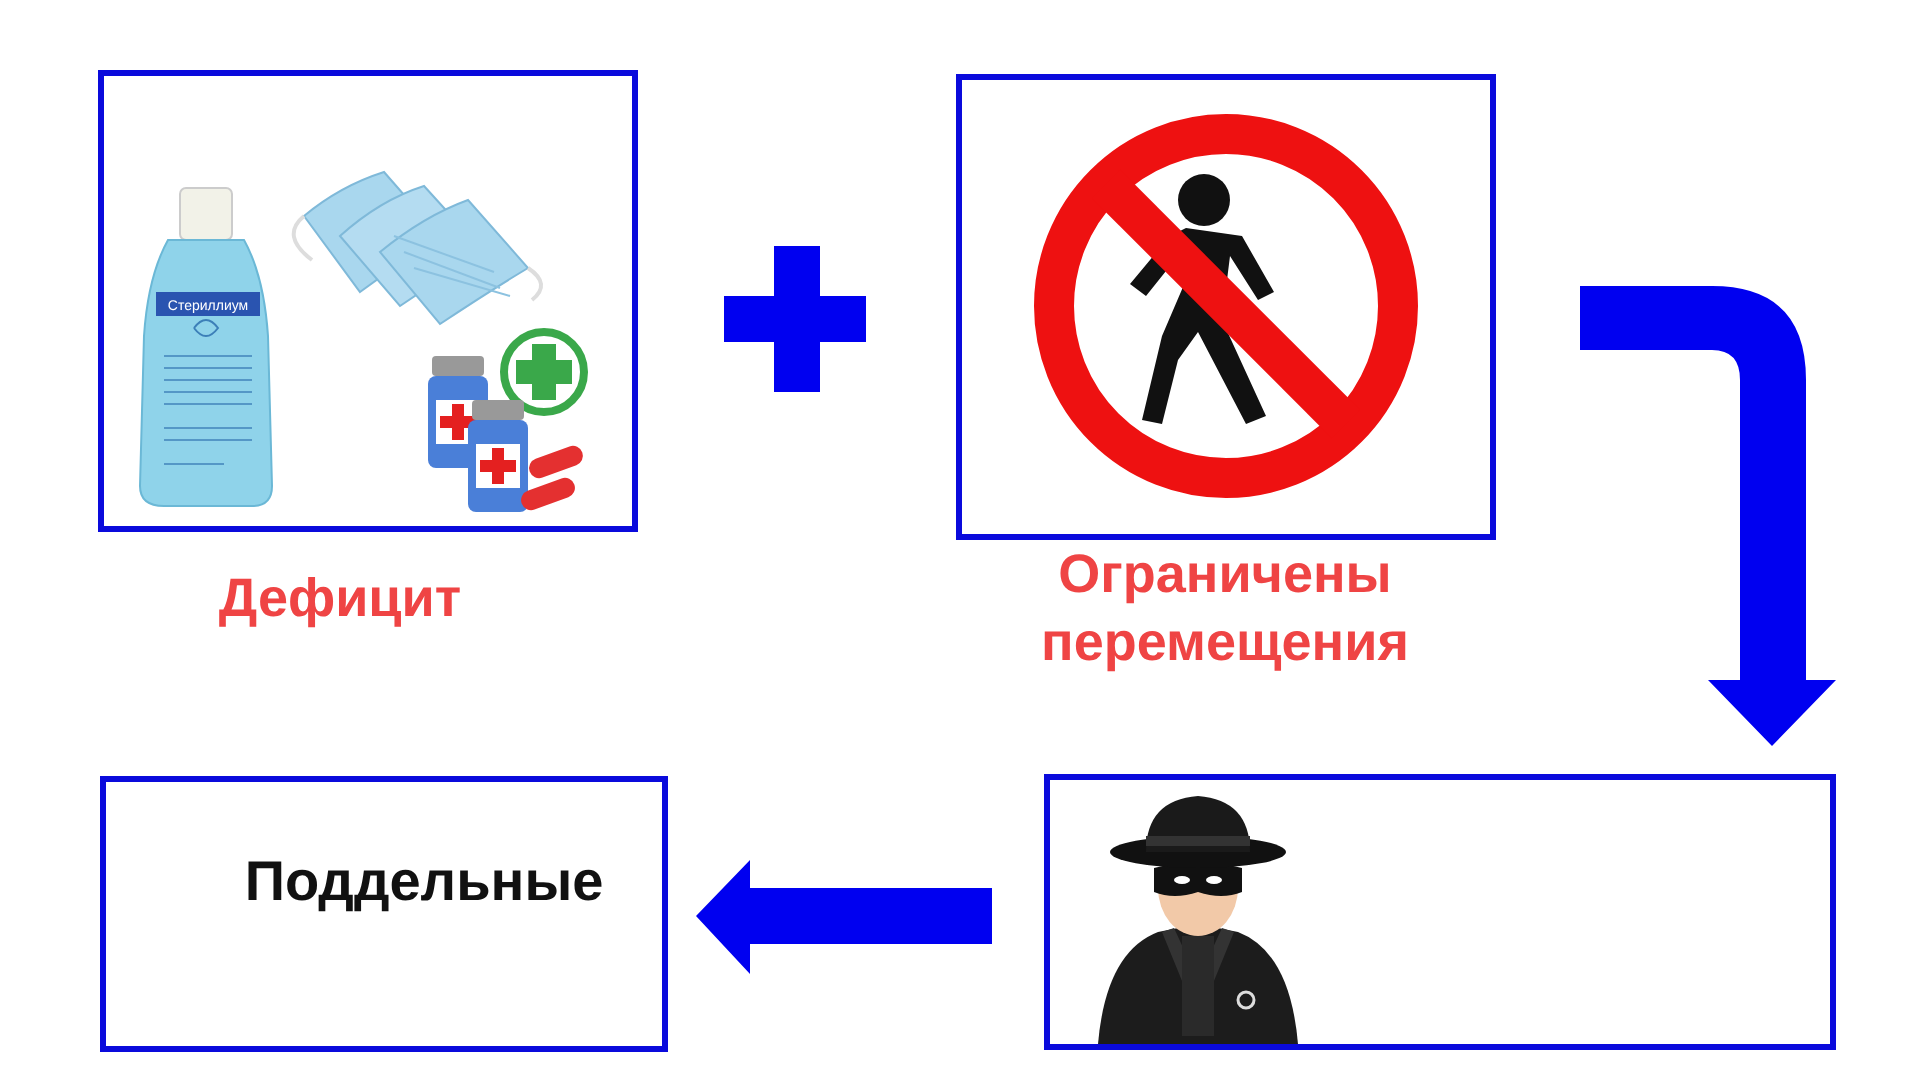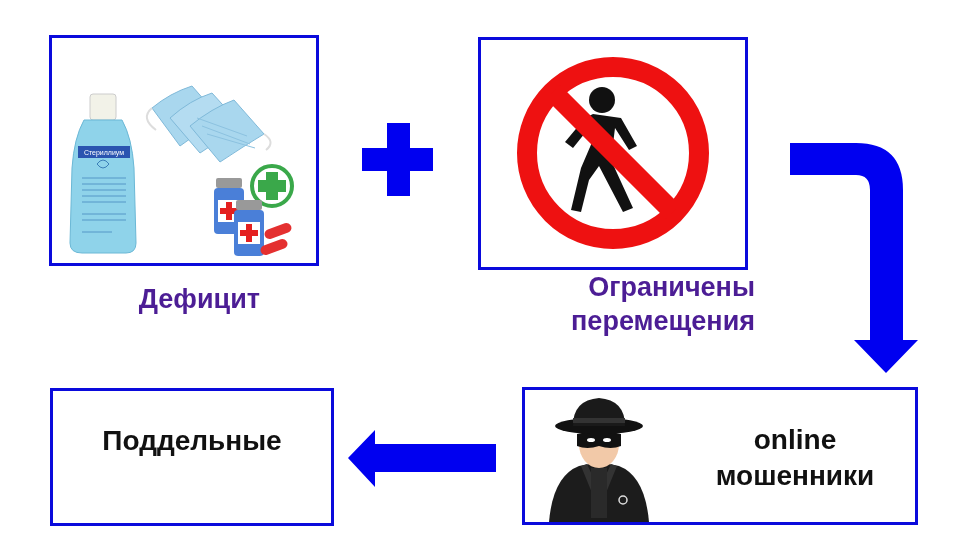--- a/index.html
+++ b/index.html
@@ -1,22 +1,22 @@
 <!DOCTYPE html>
 <html><head>
 <meta charset="utf-8">
 <style>
   html, body { margin:0; padding:0; background:#ffffff; }
   body { width:960px; height:540px; position:relative; overflow:hidden;
          font-family:"Liberation Sans", sans-serif; }
   .box { position:absolute; box-sizing:border-box; border:3px solid #0a0adc; background:#fff; }
-  .caption { position:absolute; font-weight:bold; color:#4c1d95; text-align:right;
+  .caption { position:absolute; font-weight:bold; color:#ef4444; text-align:center;
              font-size:27px; line-height:34px; }
   .box-text { position:absolute; font-weight:bold; color:#111; text-align:center;
-              font-size:28px; line-height:36px; }
+              font-size:28px; line-height:36px;padding-left:20px; }
   svg { position:absolute; overflow:visible; }
 </style>
 </head>
 <body>
 
 <div class="box" style="left:49px; top:35px; width:270px; height:231px;">
   <svg width="264" height="225" viewBox="0 0 264 225" style="left:0; top:0;">
 
     <g>
       <rect x="38" y="56" width="26" height="26" rx="3" fill="#f2f2e8" stroke="#ccc"></rect>
@@ -101,24 +101,20 @@
     <rect x="52" y="78" width="16" height="50" fill="#2a2a2a"></rect>
     <ellipse cx="60" cy="54" rx="20" ry="24" fill="#f2c9a8"></ellipse>
     <path d="M38 44 Q60 38 82 44 L82 56 Q72 60 60 56 Q48 60 38 56 Z" fill="#111"></path>
     <ellipse cx="52" cy="50" rx="4" ry="2" fill="#fff"></ellipse>
     <ellipse cx="68" cy="50" rx="4" ry="2" fill="#fff"></ellipse>
     <ellipse cx="60" cy="36" rx="44" ry="8" fill="#111"></ellipse>
     <path d="M34 36 Q34 10 60 8 Q86 10 86 36 Z" fill="#1a1a1a"></path>
     <rect x="34" y="28" width="52" height="5" fill="#333"></rect>
     <circle cx="84" cy="110" r="4" fill="none" stroke="#ddd" stroke-width="1.5"></circle>
   </svg>
-  <div class="box-text" style="left:150px; top:32px; width:240px;">
-    <div>online</div>
-    <div>мошенники</div>
-  </div>
 </div>
 
 <svg width="150" height="60" style="left:347px; top:429px;">
   <path d="M1 29 L28 1 L28 15 L149 15 L149 43 L28 43 L28 58 Z" fill="#0000f0"></path>
 </svg>
 
 <div class="box" style="left:50px; top:388px; width:284px; height:138px;">
   <div class="box-text" style="left:0; top:32px; width:278px;">
     <div>Поддельные</div>
   </div>

